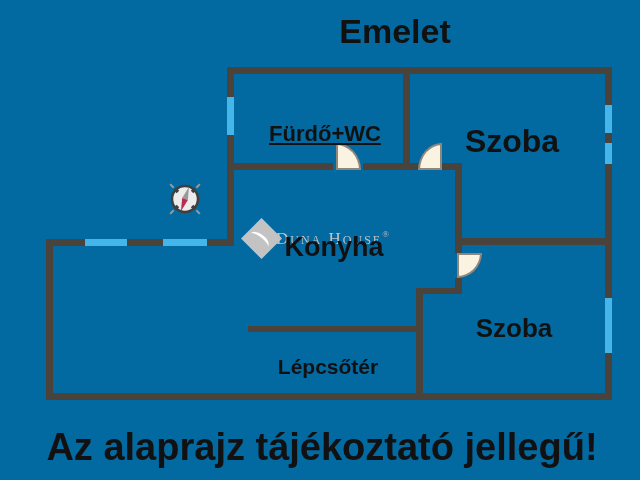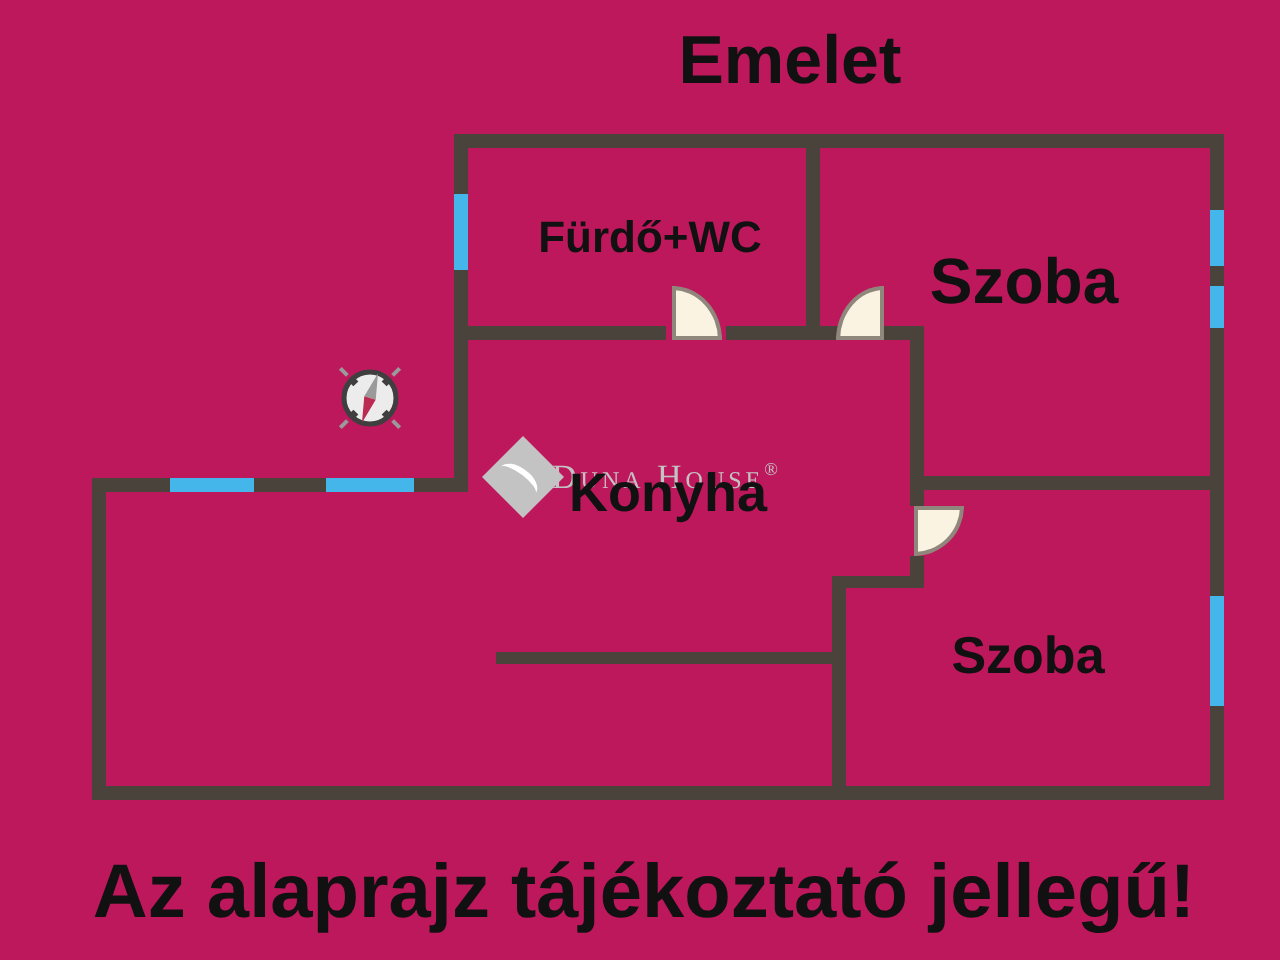--- a/index.html
+++ b/index.html
@@ -1,16 +1,16 @@
 <!DOCTYPE html>
 <html style="--wall: #4a433c; --window: #45b6ea; --door-fill: #faf3e2; --door-line: #8f877b; --text: #111111; --watermark: #c3c3c3; --compass-red: #bb2a52; --compass-dark: #3f3f3f;"><head>
 <meta charset="utf-8">
 <style>
   html,body{margin:0;padding:0;background:#fff;}
-  #stage{position:relative;width:640px;height:480px;background:#be185d;overflow:hidden;
+  #stage{position:relative;width:640px;height:480px;background:#0369a1;overflow:hidden;
          font-family:"Liberation Sans",sans-serif;}
   .wall{position:absolute;background:var(--wall);}
   .window{position:absolute;background:var(--window);}
   .door{position:absolute;background:var(--door-fill);border:2px solid var(--door-line);box-sizing:border-box;}
   .door.tr{border-radius:0 100% 0 0;}
   .door.tl{border-radius:100% 0 0 0;}
   .door.br{border-radius:0 0 100% 0;}
   .room-label{position:absolute;transform:translate(-50%,-50%);font-weight:bold;
               color:var(--text);white-space:nowrap;z-index:6;}
   .title{position:absolute;left:395px;top:31px;transform:translate(-50%,-50%);
@@ -89,18 +89,19 @@
         <line class="c-lug" x1="8" y1="22" x2="12" y2="22"></line>
         <line class="c-lug" x1="32" y1="22" x2="36" y2="22"></line>
       </g>
       <g transform="rotate(18 22 22)">
         <polygon class="n-gray" points="22,9 19,22 25,22"></polygon>
         <polygon class="n-red" points="22,35 19,22 25,22"></polygon>
       </g>
     </svg>
   </div>
 
-  <div class="room-label" style="left:325px;top:119px;font-size:22px;">Fürdő+WC</div>
+  <div class="room-label" style="left:325px;top:134px;font-size:22px;text-decoration:underline;">Fürdő+WC</div>
   <div class="room-label" style="left:512px;top:141px;font-size:32px;">Szoba</div>
   <div class="room-label" style="left:334px;top:247px;font-size:27px;">Konyha</div>
   <div class="room-label" style="left:514px;top:328px;font-size:26px;">Szoba</div>
+  <div class="room-label" style="left:328px;top:367px;font-size:21px;">Lépcsőtér</div>
 
 </div>
 
 </body></html>

